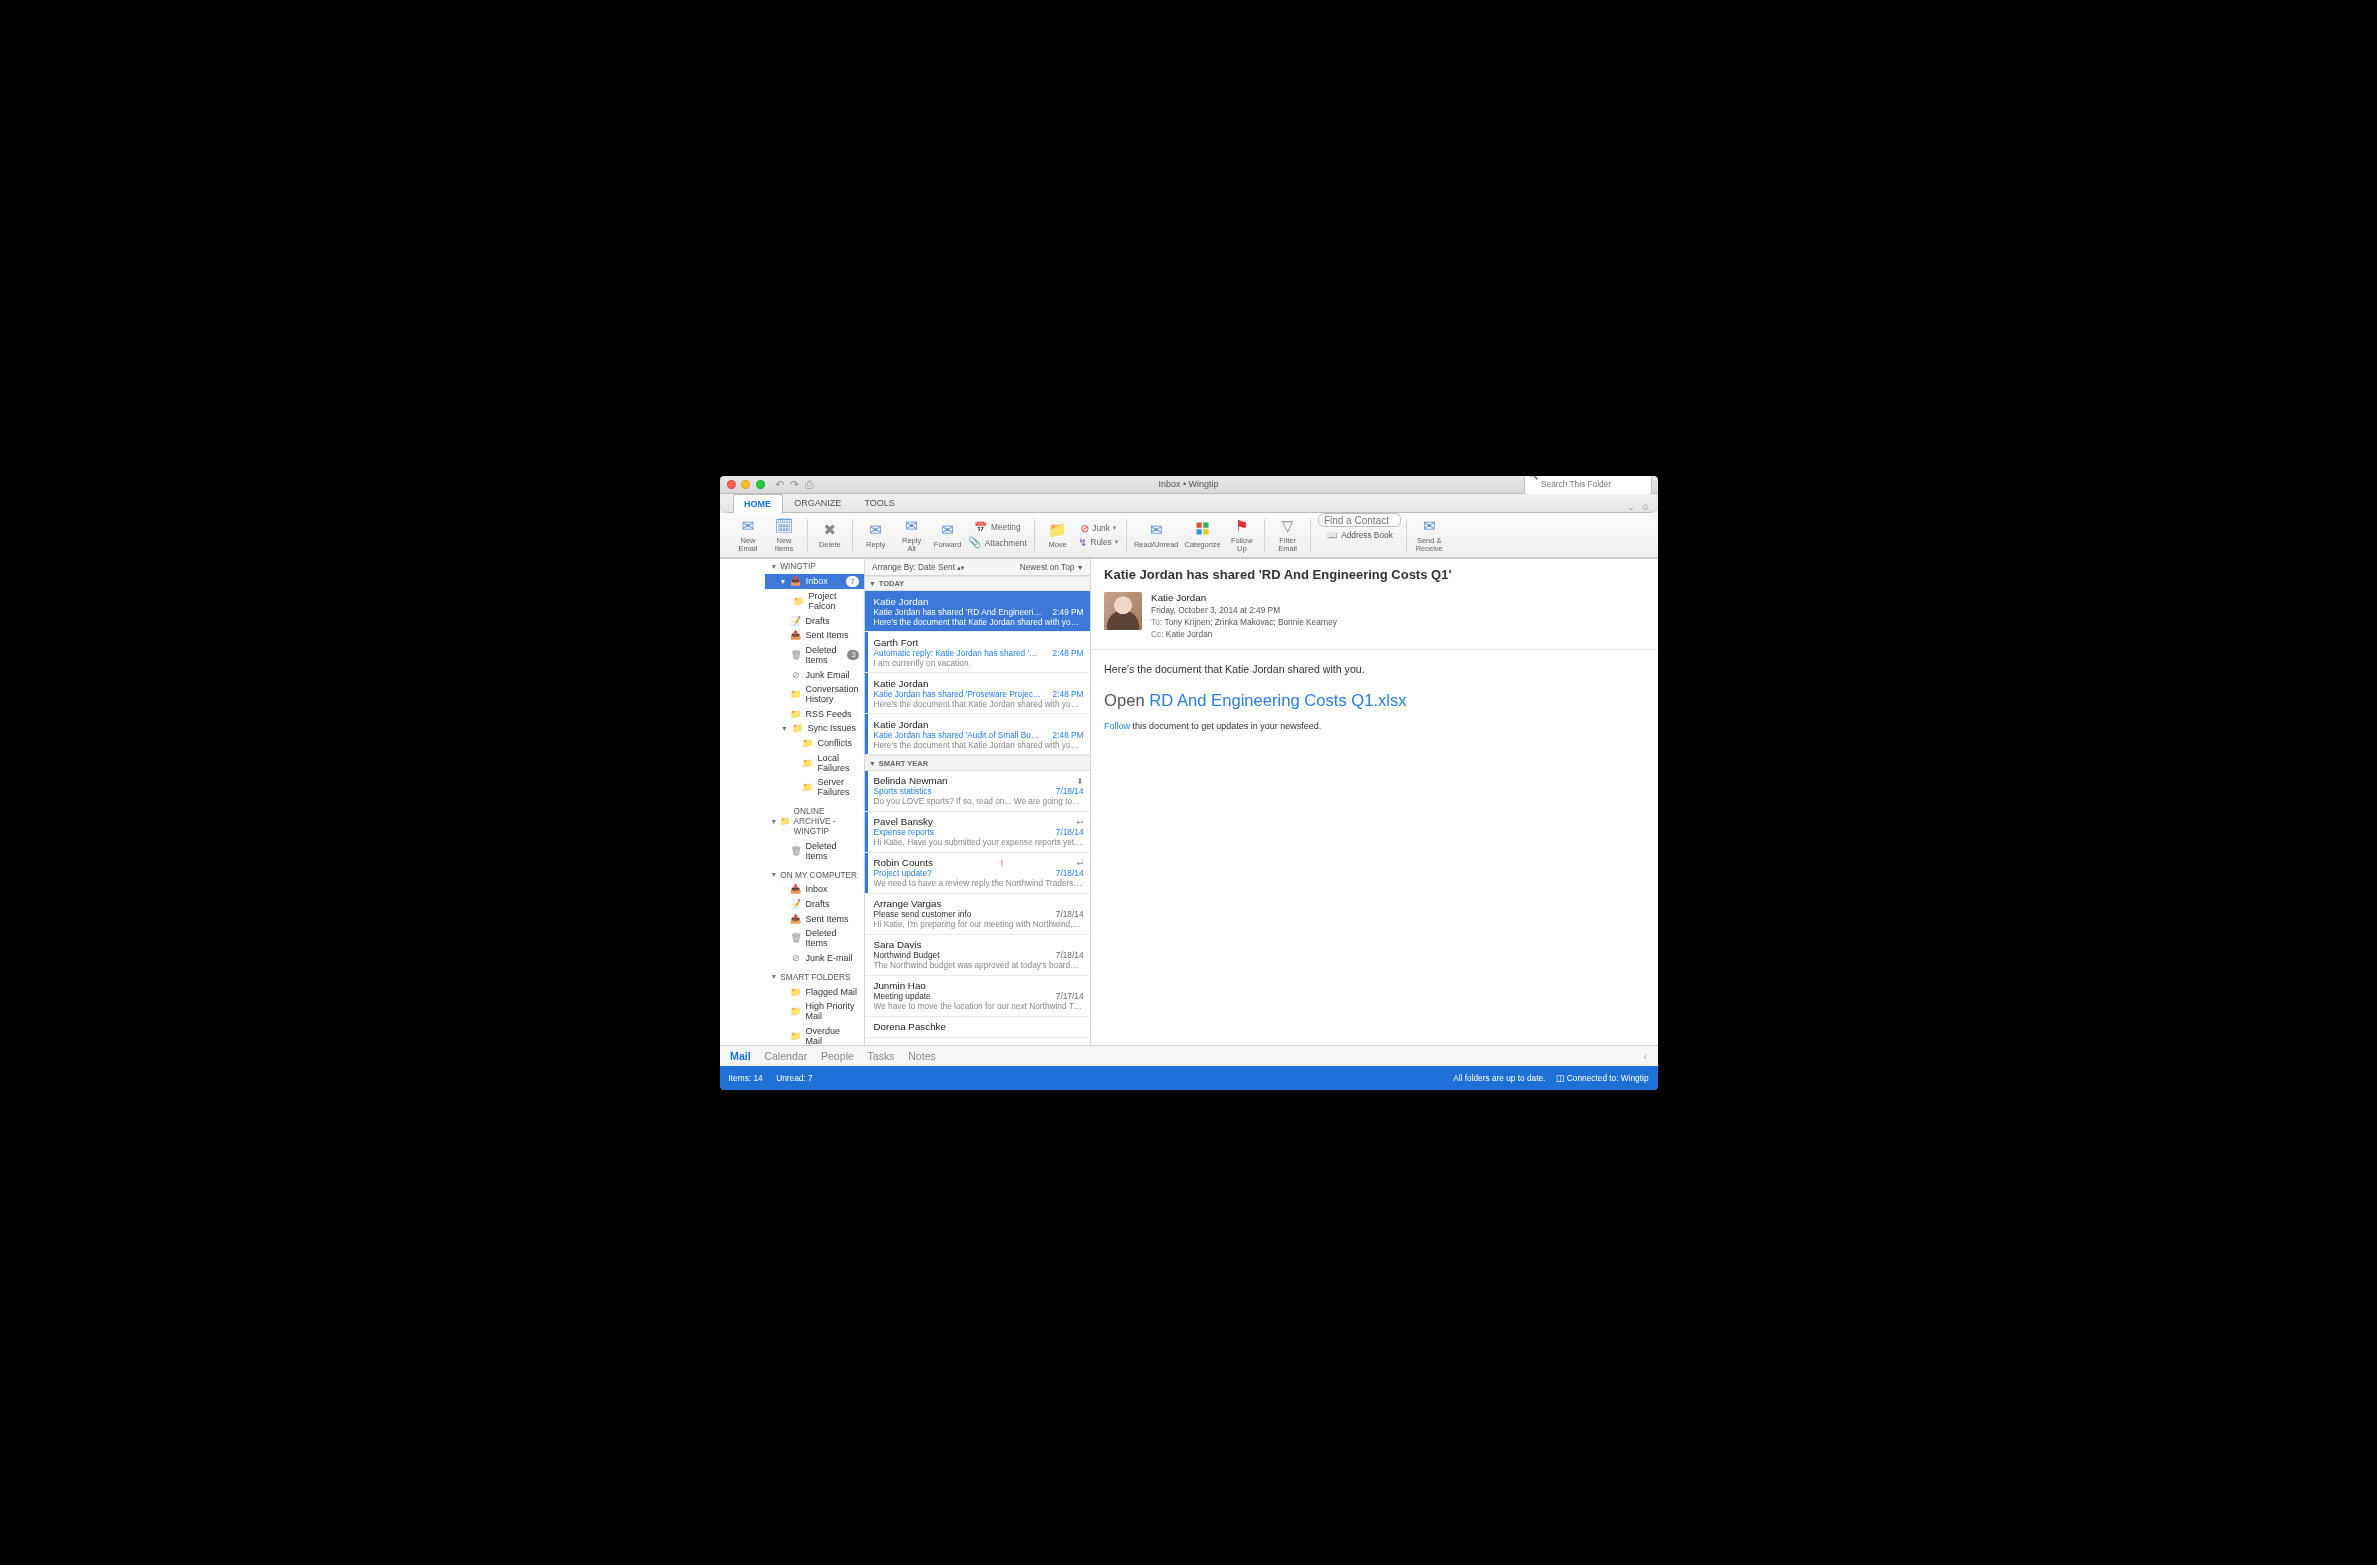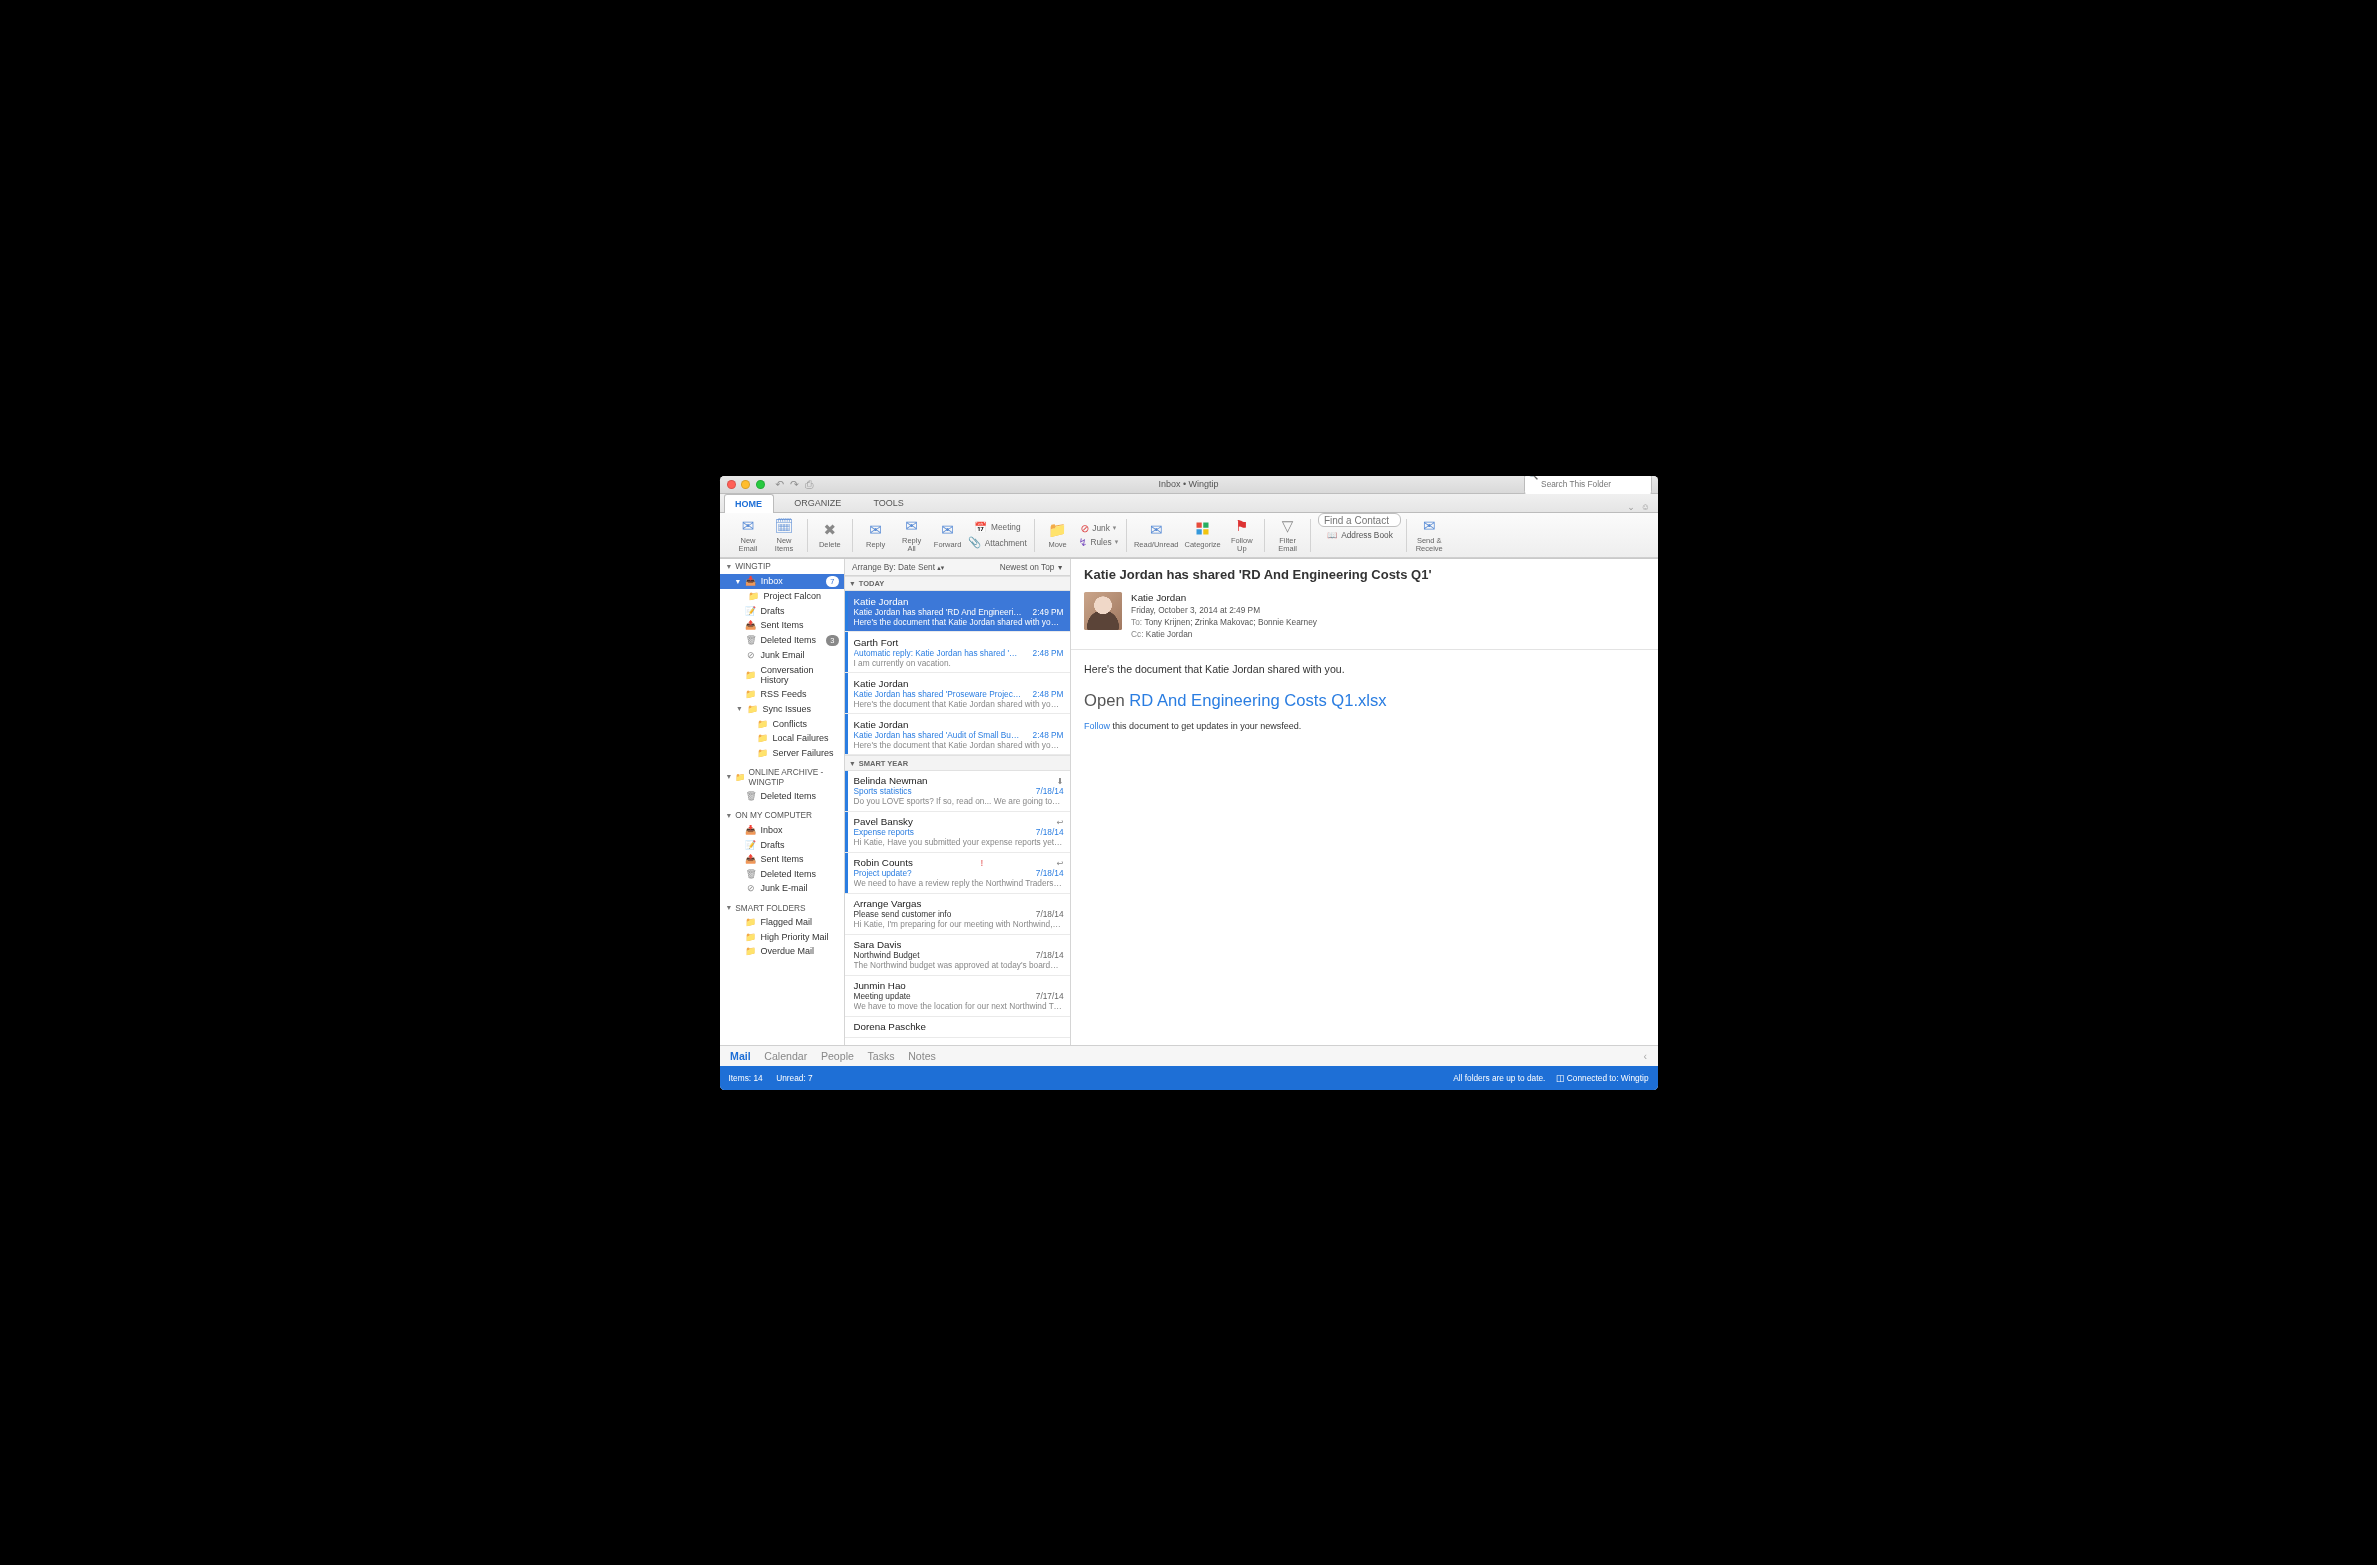--- a/index.html
+++ b/index.html
@@ -45,22 +45,23 @@
     width:128px; height:29px; border-radius:7.5px; border:0.8px solid #bbb;
     background:#fff; padding:0 6px 0 16.6px; font-size:8.3px; color:#555;
   }
   .search-field{position:relative;}
   .search-field::before{content:"\1F50D"; position:absolute; left:4.5px; top:0.8px; font-size:8.3px; color:#888;}
   
   .tabs-row{
     height:19.6px;
     background:linear-gradient(#f0f0f0,#e5e5e5);
     border-bottom:0.8px solid #bcbcbc;
-    display:flex; align-items:flex-end; padding-left:4px; gap:9px;
+    display:flex; align-items:flex-end; padding-left:13px; gap:0;
     position:relative;
+    border-radius:9px;
   }
   .tab{
     padding:3.8px 10.6px; font-size:9px; color:#555; cursor:default;
     border:0.8px solid transparent; border-bottom:none;
   }
   .tab.active{
     background:#fff; border-color:#bcbcbc; border-radius:3px 3px 0 0;
     color:#1e6fd6; font-weight:600;
     position:relative; top:0.8px;
   }
@@ -86,22 +87,22 @@
   .contact-box{display:flex; flex-direction:column; gap:3px; padding-right:4.5px;}
   .contact-input{
     width:83px; height:14px; border:0.8px solid #bfbfbf; border-radius:6px;
     background:#fff; font-size:10px; padding:0 4.5px; color:#555;
   }
   .addr-book{display:flex; align-items:center; gap:3.8px; font-size:8.3px; color:#555;}
   
   .main{flex:1; display:flex; min-height:0; background:#fff; border-top:0.8px solid #c9c9c9;}
   
   .folders{
-    width:125px; background:#fff; border-right:0.8px solid #d5d5d5;
-    overflow-y:auto; font-size:9px;
+    width:145px; background:#fff; border-right:0.8px solid #d5d5d5;
+    overflow-y:auto; font-size:9px;padding-left:45px;
   }
   .fhead{display:flex; align-items:center; gap:3px; padding:2.3px 6px; color:#555; font-size:8.3px; text-transform:uppercase;}
   .fhead .tri{font-size:6.8px; color:#777;}
   .fitem{display:flex; align-items:center; gap:4.5px; padding:2.3px 4.5px 2.3px 16.6px; cursor:default;}
   .fitem .fic{width:10.6px; text-align:center; color:#8a8a8a; font-size:9px;}
   .fitem.sub{padding-left:29px;}
   .fitem.sub2{padding-left:38px;}
   .fitem.selected{background:#3c78d8; color:#fff;}
   .fitem.selected .fic{color:#fff;}
   .badge{

